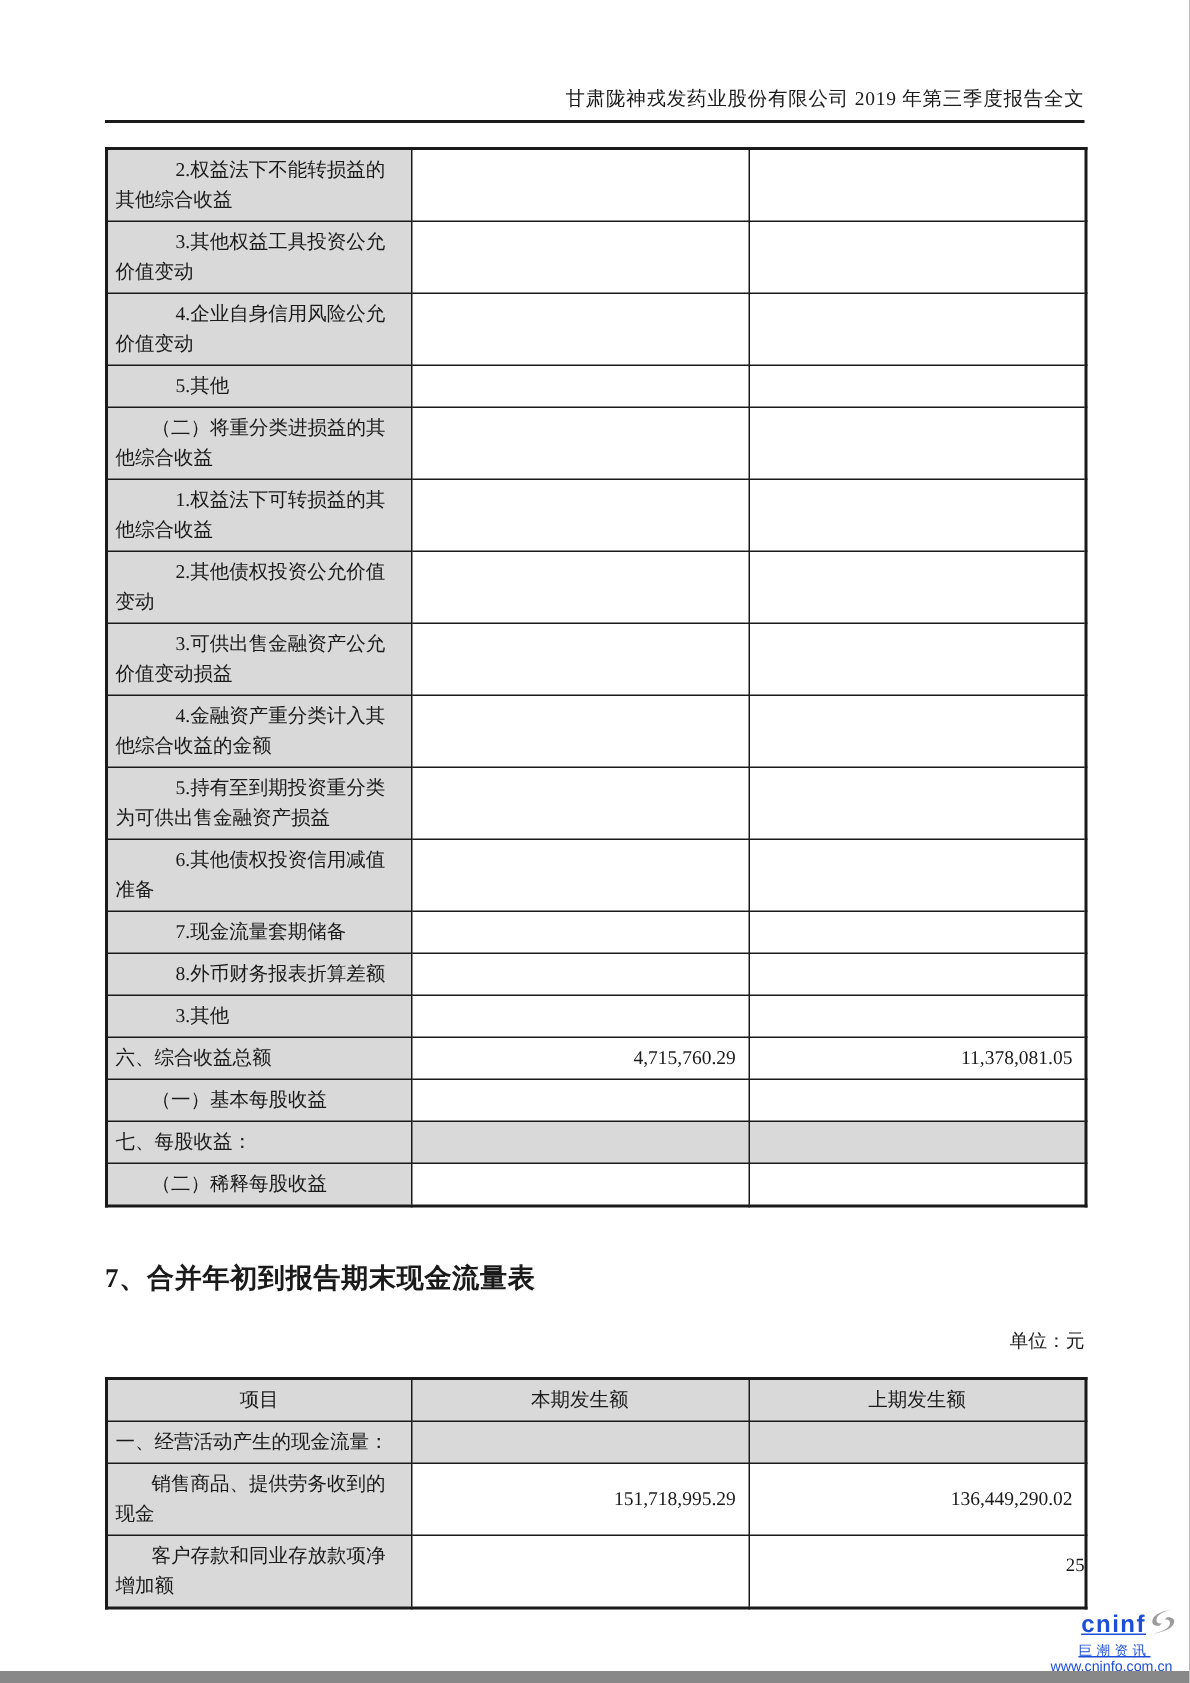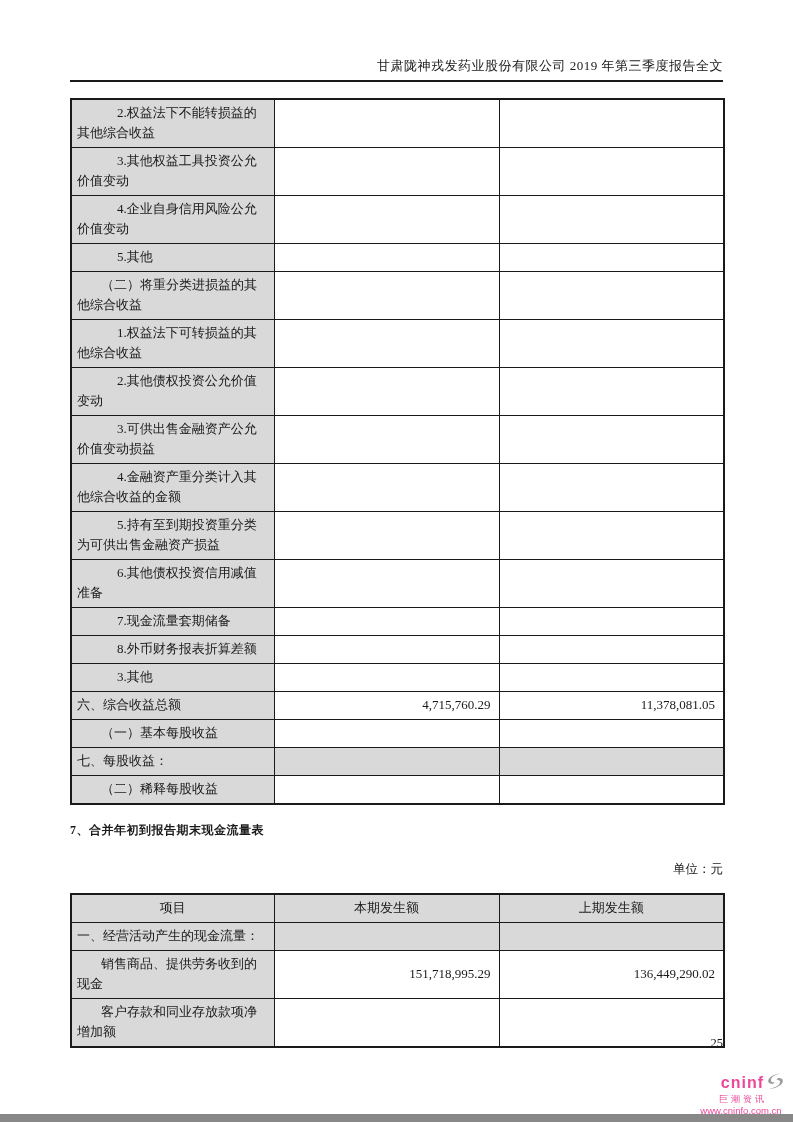--- a/index.html
+++ b/index.html
@@ -55,22 +55,22 @@
     padding: 3px 8px 4px 4px;
     font-family: "Liberation Serif", "DejaVu Serif", serif;
   }
   .value-cell.shaded { background: #d9d9d9; }
   .ind-0 { text-indent: 0; }
   .ind-1 { text-indent: 24px; }
   .ind-2 { text-indent: 40px; }
 
   
   .section-title {
-    margin-top: 17px;
-    font-size: 12px;
+    margin-top: 35px;
+    font-size: 18px;
     font-weight: bold;
     letter-spacing: 0.5px;
   }
   .unit-label {
     margin-top: 22px;
     text-align: right;
     font-size: 12.5px;
     padding-bottom: 6px;
   }
 
@@ -80,23 +80,24 @@
     top: 1036px;
     right: 70px;
     font-size: 12.5px;
   }
   .cninfo-logo {
     position: absolute;
     top: 1072px;
     right: 6px;
     width: 92px;
     text-align: center;
-    color: #ec4899;
+    color: #1d4ed8;
     font-family: "Liberation Sans", sans-serif;
     line-height: 1.1;
+    text-decoration: underline;
   }
   .logo-row { display: flex; align-items: center; justify-content: flex-end; gap: 2px; padding-right: 2px; }
   .logo-brand { font-size: 16px; font-weight: bold; letter-spacing: 1px; }
   .logo-subtitle { font-size: 9px; letter-spacing: 3px; text-align: right; padding-right: 20px; margin-top: 1px; }
   .logo-url { font-size: 9.5px; margin-top: 2px; white-space: nowrap; }
 </style>
 </head>
 <body>
 
 <div class="page">

